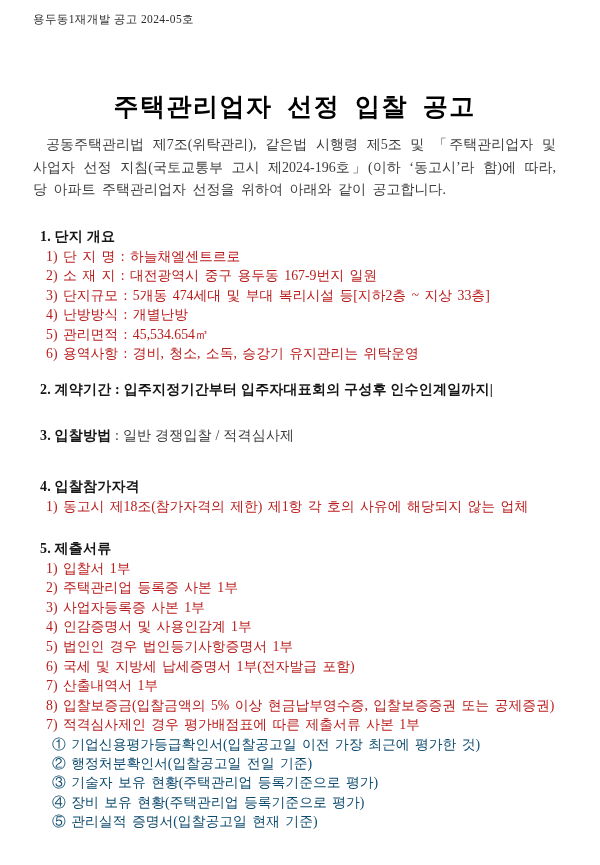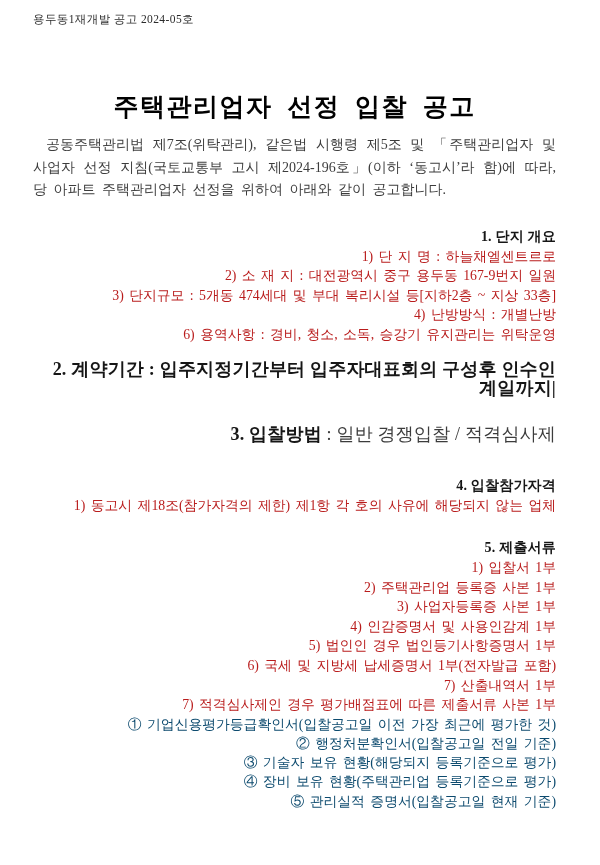--- a/index.html
+++ b/index.html
@@ -35,37 +35,37 @@
   }
   .intro {
     margin-top:12px;
     font-size:14px;
     line-height:22.5px;
     text-align:justify;
     text-indent:13px;
     color:#3c3c3c;
     word-spacing:3px;
   }
-  section { display:block;text-align:right; }
+  section { display:block; }
   .sec1 { margin-top:25px; }
   .sec2 { margin-top:16px; }
   .sec3 { margin-top:27px; }
   .sec4 { margin-top:32px; }
   .sec5 { margin-top:22px; }
   .sec-heading {
     margin-left:7px;
     font-size:14px;
     line-height:20px;
     font-weight:bold;
     color:#161616;
     letter-spacing:0.2px;
   }
   .inline-line {
     margin-left:7px;
-    font-size:18px;
+    font-size:14px;
     line-height:19px;
     letter-spacing:0.2px;
   }
   .lbl-bold { font-weight:bold; color:#161616; }
   .val-bold { font-weight:bold; color:#161616; }
   .val-normal { font-weight:normal; color:#3c3c3c; }
   .item {
     margin-left:13px;
     font-size:13.8px;
     line-height:19.6px;
@@ -92,20 +92,21 @@
   <h1 class="title">주택관리업자 선정 입찰 공고</h1>
 
   <p class="intro">공동주택관리법 제7조(위탁관리), 같은법 시행령 제5조 및 「주택관리업자 및 사업자 선정 지침(국토교통부 고시 제2024-196호」(이하 ‘동고시’라 함)에 따라, 당 아파트 주택관리업자 선정을 위하여 아래와 같이 공고합니다.</p>
 
   <section class="sec1">
     <div class="sec-heading">1. 단지 개요</div>
     <div class="item">1) 단 지 명 : 하늘채엘센트르로</div>
     <div class="item">2) 소 재 지 : 대전광역시 중구 용두동 167-9번지 일원</div>
     <div class="item">3) 단지규모 : 5개동 474세대 및 부대 복리시설 등[지하2층 ~ 지상 33층]</div>
     <div class="item">4) 난방방식 : 개별난방</div>
+    <div class="item">5) 관리면적 : 45,534.654㎡</div>
     <div class="item">6) 용역사항 : 경비, 청소, 소독, 승강기 유지관리는 위탁운영</div>
   </section>
 
   <section class="sec2">
     <div class="inline-line"><span class="lbl-bold">2. 계약기간</span><span class="val-bold"> : </span><span class="val-bold">입주지정기간부터 입주자대표회의 구성후 인수인계일까지|</span></div>
   </section>
 
   <section class="sec3">
     <div class="inline-line"><span class="lbl-bold">3. 입찰방법</span><span class="val-normal"> : </span><span class="val-normal">일반 경쟁입찰 / 적격심사제</span></div>
   </section>
@@ -117,21 +118,22 @@
 
   <section class="sec5">
     <div class="sec-heading">5. 제출서류</div>
     <div class="item">1) 입찰서 1부</div>
     <div class="item">2) 주택관리업 등록증 사본 1부</div>
     <div class="item">3) 사업자등록증 사본 1부</div>
     <div class="item">4) 인감증명서 및 사용인감계 1부</div>
     <div class="item">5) 법인인 경우 법인등기사항증명서 1부</div>
     <div class="item">6) 국세 및 지방세 납세증명서 1부(전자발급 포함)</div>
     <div class="item">7) 산출내역서 1부</div>
+    <div class="item">8) 입찰보증금(입찰금액의 5% 이상 현금납부영수증, 입찰보증증권 또는 공제증권)</div>
     <div class="item">7) 적격심사제인 경우 평가배점표에 따른 제출서류 사본 1부</div>
     <div class="subitem">① 기업신용평가등급확인서(입찰공고일 이전 가장 최근에 평가한 것)</div>
     <div class="subitem">② 행정처분확인서(입찰공고일 전일 기준)</div>
-    <div class="subitem">③ 기술자 보유 현황(해당되지 등록기준으로 평가)</div>
+    <div class="subitem">③ 기술자 보유 현황(주택관리업 등록기준으로 평가)</div>
     <div class="subitem">④ 장비 보유 현황(주택관리업 등록기준으로 평가)</div>
     <div class="subitem">⑤ 관리실적 증명서(입찰공고일 현재 기준)</div>
   </section>
 
 </div>
 
 </body></html>

